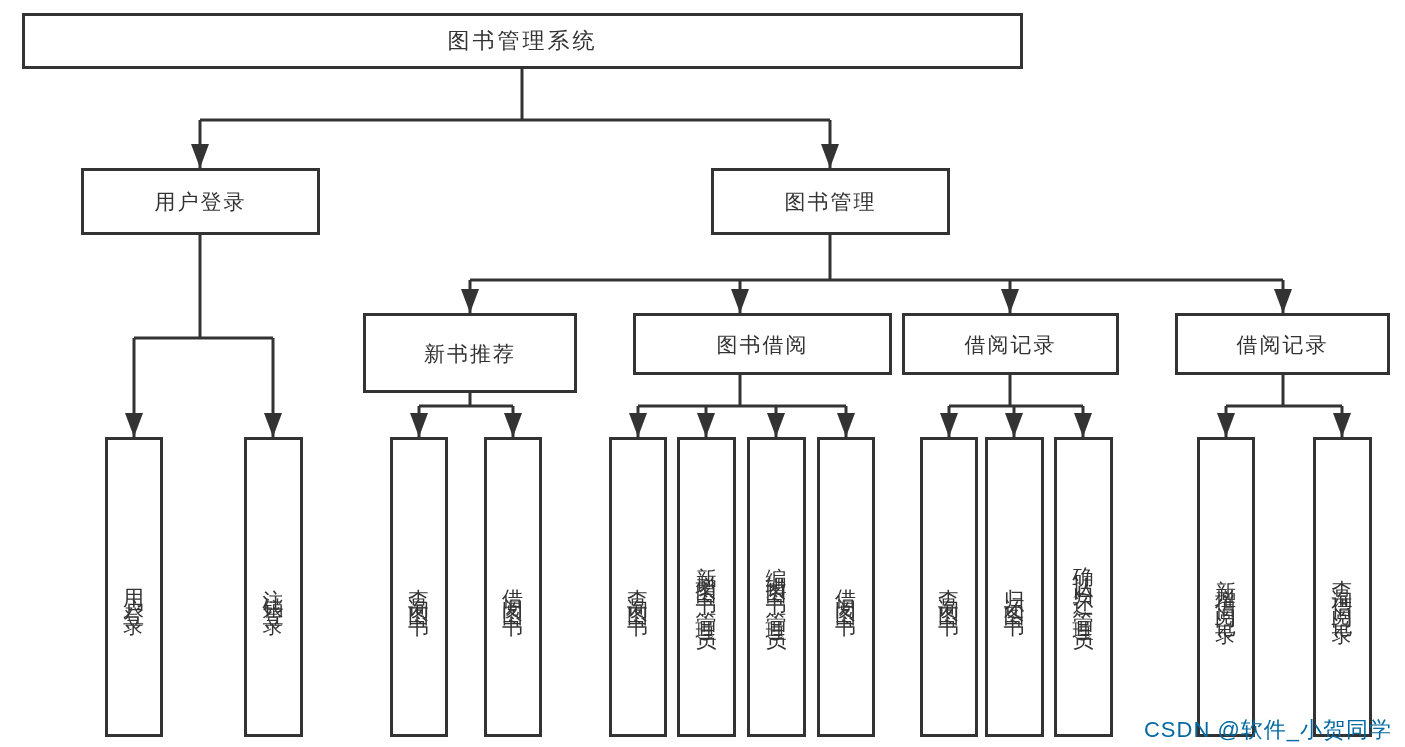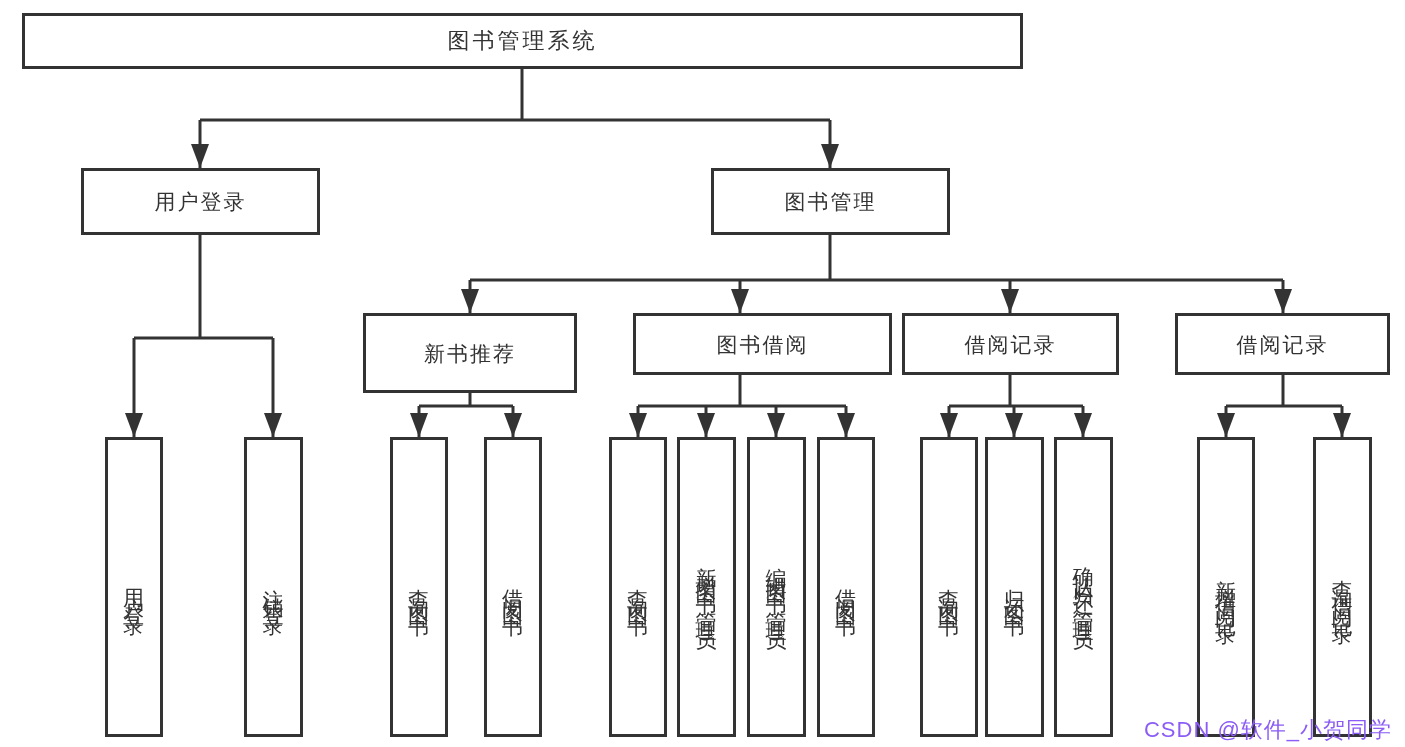--- a/index.html
+++ b/index.html
@@ -41,21 +41,21 @@
     text-orientation: mixed;
     font-size: 21px;
     letter-spacing: 9px;
     padding-top: 6px;
   }
   .watermark {
     position: absolute;
     right: 13px;
     bottom: 2px;
     font-size: 22px;
-    color: #8b5cf6;
+    color: #0369a1;
     letter-spacing: 1px;
     z-index: 5;
     white-space: nowrap;
   }
 </style>
 </head>
 <body>
 
 <div class="canvas">
 

